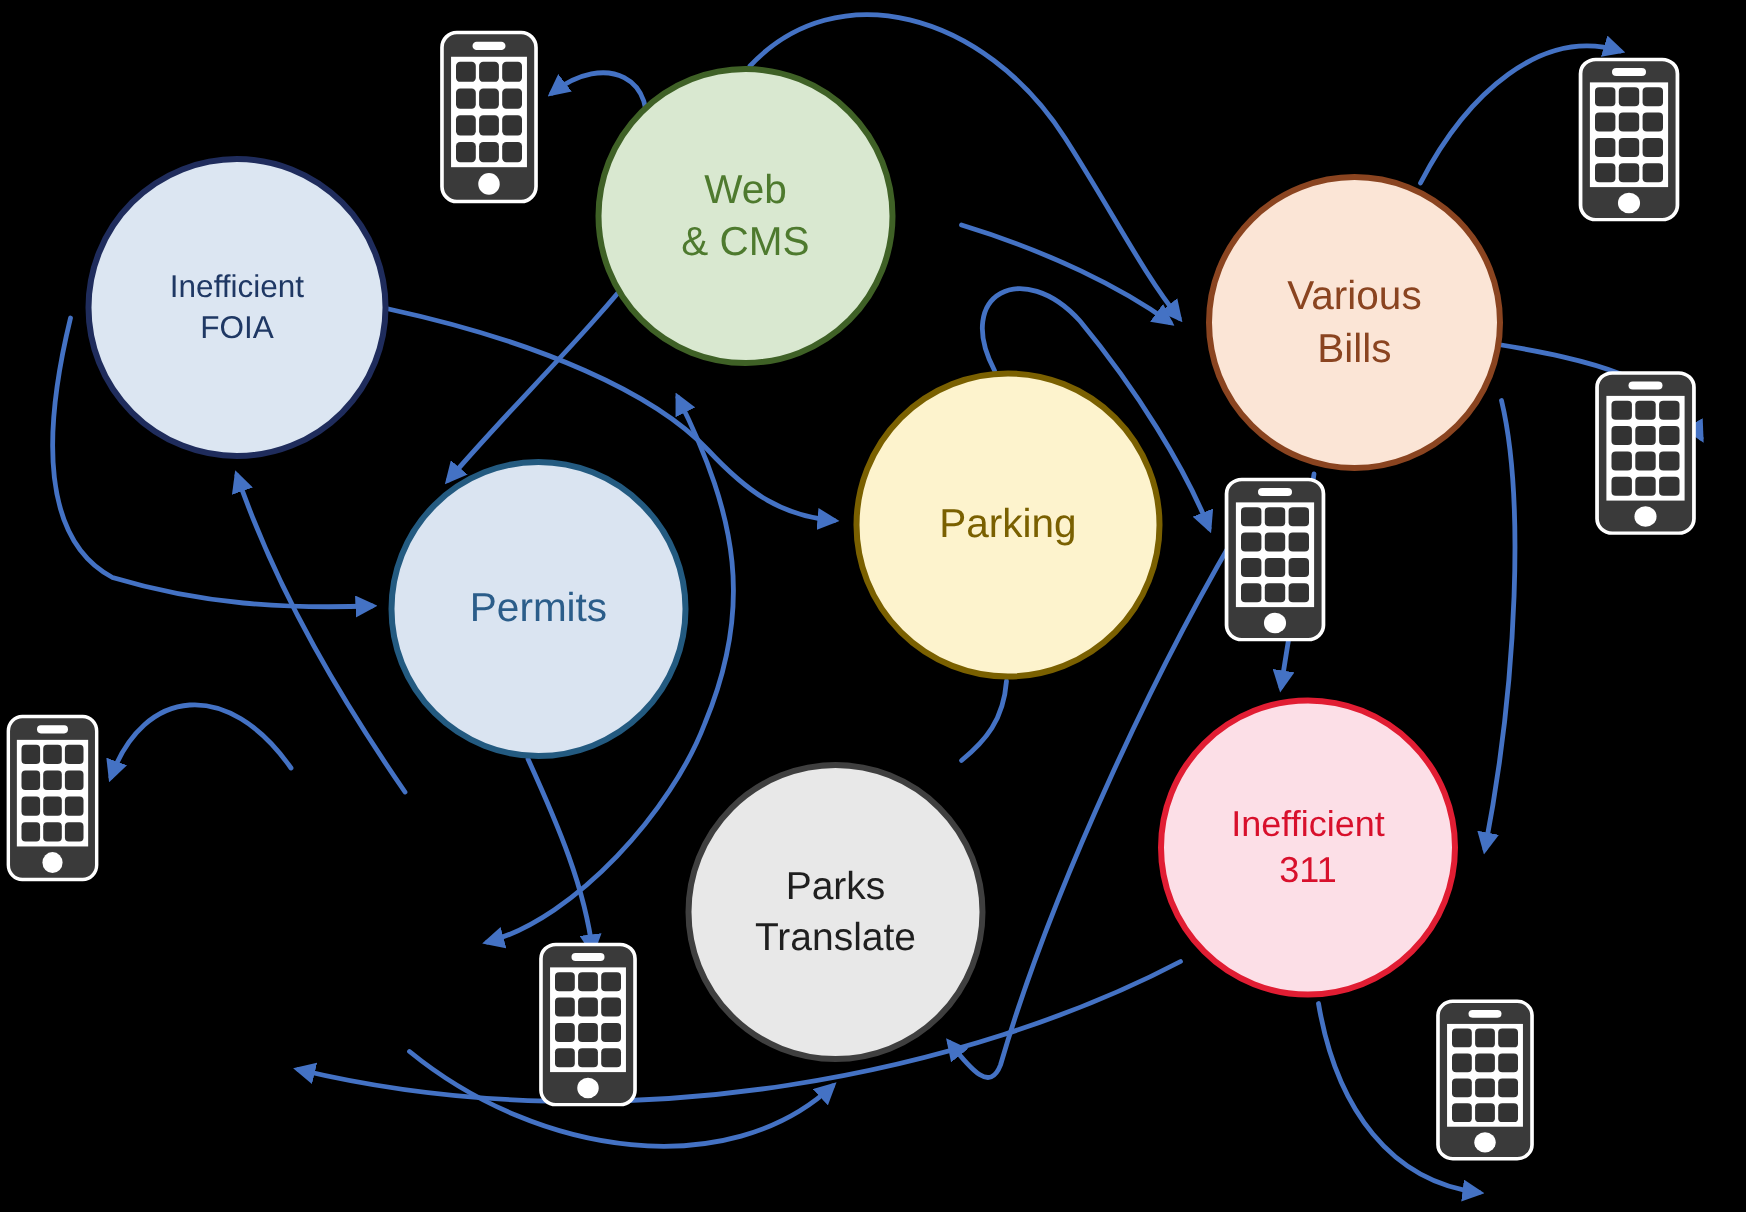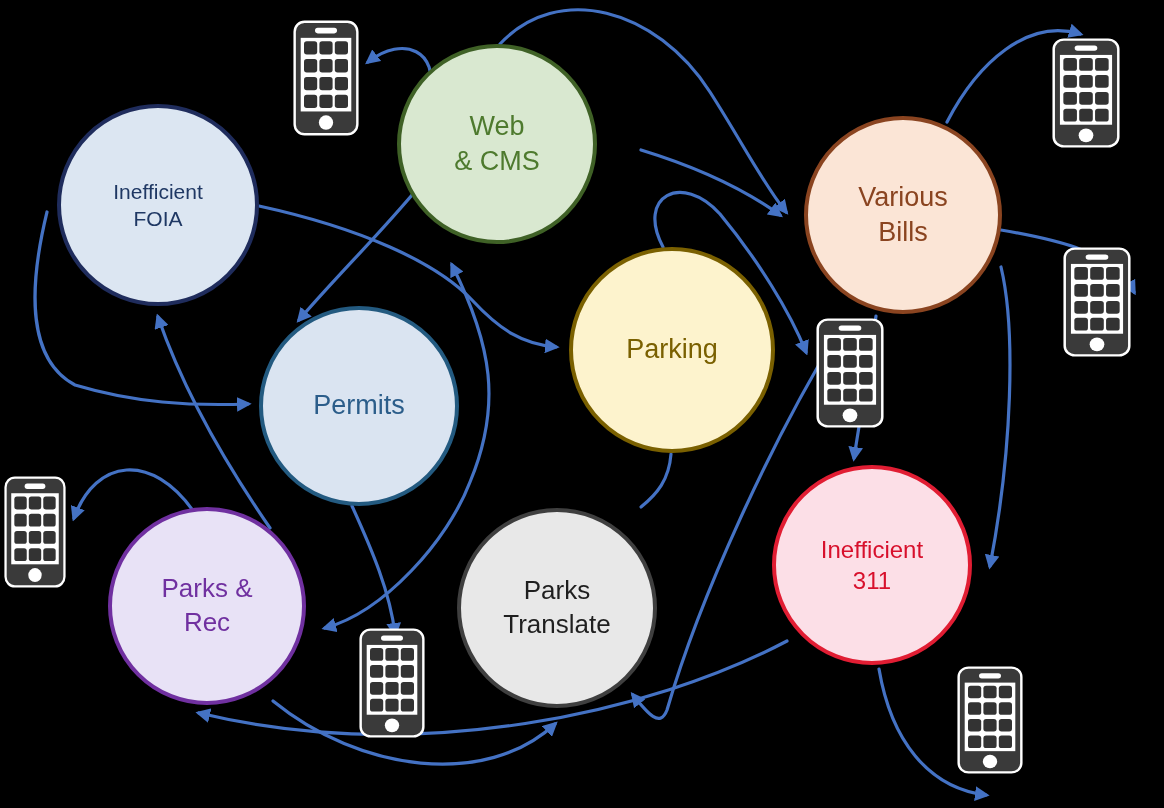--- a/index.html
+++ b/index.html
@@ -55,24 +55,20 @@
     <div class="node" style="left: 804px; top: 116px; width: 198px; height: 198px; background: rgb(251, 229, 214); border-color: rgb(138, 68, 32); color: rgb(138, 68, 32); font-size: 27px;">
       <div class="node-label">Various
 Bills</div>
     </div>
     <div class="node" style="left: 259px; top: 306px; width: 200px; height: 200px; background: rgb(218, 228, 241); border-color: rgb(35, 90, 128); color: rgb(43, 93, 138); font-size: 27px;">
       <div class="node-label">Permits</div>
     </div>
     <div class="node" style="left: 569px; top: 247px; width: 206px; height: 206px; background: rgb(253, 243, 205); border-color: rgb(122, 96, 0); color: rgb(122, 96, 0); font-size: 27px;">
       <div class="node-label">Parking</div>
     </div>
-    <div class="node" style="left: 108px; top: 507px; width: 198px; height: 198px; background: rgb(232, 226, 246); border-color: rgb(112, 48, 160); color: rgb(112, 48, 160); font-size: 26px;">
-      <div class="node-label">Parks &amp;
-Rec</div>
-    </div>
     <div class="node" style="left: 457px; top: 508px; width: 200px; height: 200px; background: rgb(232, 232, 232); border-color: rgb(63, 63, 63); color: rgb(31, 31, 31); font-size: 26px;">
       <div class="node-label">Parks
 Translate</div>
     </div>
     <div class="node" style="left: 772px; top: 465px; width: 200px; height: 200px; background: rgb(252, 223, 231); border-color: rgb(225, 29, 51); color: rgb(216, 16, 44); font-size: 24px;">
       <div class="node-label">Inefficient
 311</div>
     </div>
     <svg class="phone" viewBox="0 0 60 104" preserveAspectRatio="none" style="left: 293px; top: 20px; width: 66px; height: 116px;">
       <rect x="1.5" y="1.5" width="57" height="101" rx="9" fill="#3a3a3a" stroke="#ffffff" stroke-width="2.2"></rect>

